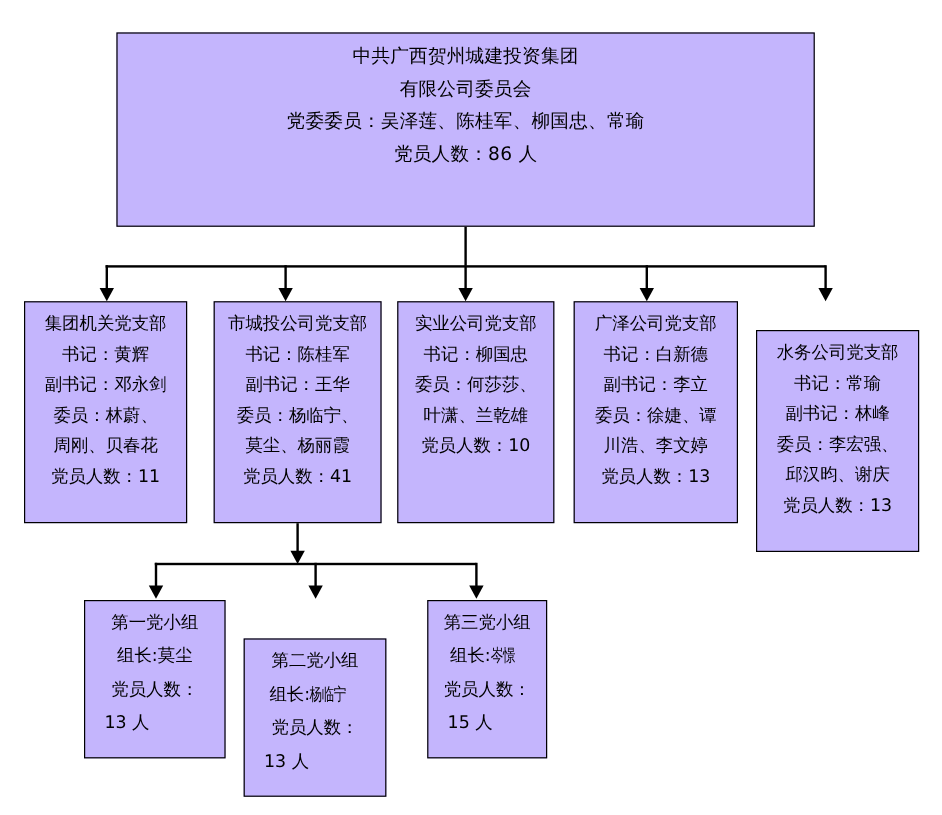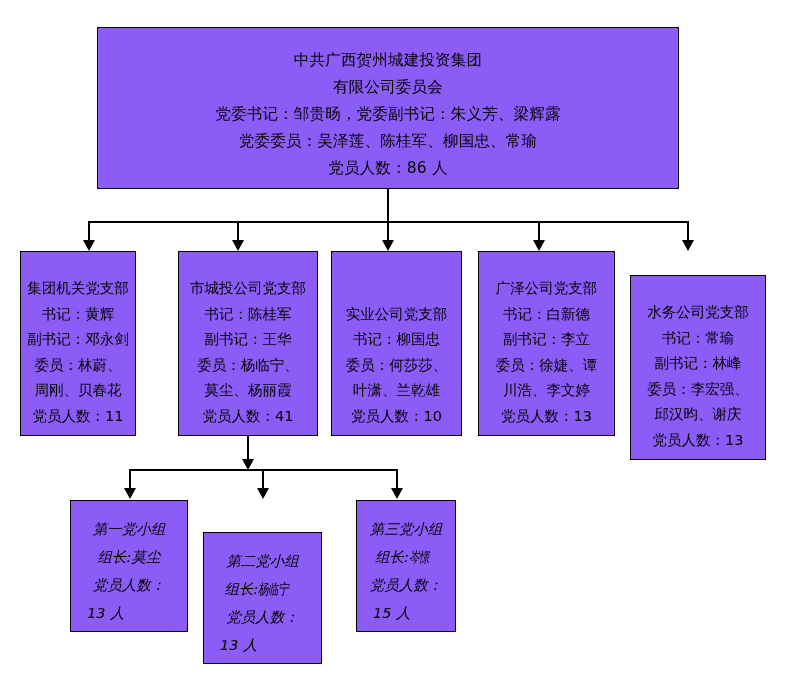--- a/index.html
+++ b/index.html
@@ -18,25 +18,25 @@
     height: 679px;
     background: #ffffff;
     overflow: hidden;
   }
 
   
   .box {
     position: absolute;
     box-sizing: border-box;
     border: 1.4px solid #000000;
-    background: #8b5cf6;
+    background: #c4b5fd;
     display: flex;
     flex-direction: column;
     align-items: center;
-    justify-content: flex-end;
+    justify-content: flex-start;
   }
   .box .line {
     display: block;
     white-space: nowrap;
     text-align: center;
   }
 
   
   #root-box {
     left: 97px;
@@ -54,33 +54,32 @@
   
   .branch-box {
     top: 251px;
     height: 185px;
     padding: 6px 4px;
   }
   .branch-box .line {
     font-size: 14.5px;
     line-height: 25.5px;
   }
-  #branch-0 { left: 20px;  width: 116px; }
+  #branch-0 { left: 20px;  width: 136px; }
   #branch-1 { left: 178px; width: 140px; }
   #branch-2 { left: 331px; width: 131px; }
   #branch-3 { left: 478px; width: 137px; }
   #branch-4 { left: 630px; width: 136px; margin-top: 24px; }
 
   
   .group-box {
     top: 500px;
     height: 132px;
     padding: 4px 6px;
     align-items: flex-start;
-    font-style: italic;
   }
   .group-box .line {
     font-size: 14.5px;
     line-height: 28px;
     width: 100%;
   }
   .group-box .line.ctr  { text-align: center; }
   .group-box .line.left { text-align: left; padding-left: 10px; }
   #group-0 { left: 70px;  width: 118px; }
   #group-1 { left: 203px; width: 119px; margin-top: 32px; }
@@ -115,21 +114,20 @@
   }
 </style>
 </head>
 <body>
 
 <div id="canvas">
 
   <div class="box" id="root-box">
     <span class="line">中共广西贺州城建投资集团</span>
     <span class="line">有限公司委员会</span>
-    <span class="line">党委书记：邹贵旸，党委副书记：朱义芳、梁辉露</span>
     <span class="line">党委委员：吴泽莲、陈桂军、柳国忠、常瑜</span>
     <span class="line">党员人数：86 人</span>
   </div>
 
   <div class="vline" style="left:387px; top:189px; height:32px;"></div>
   <div class="hline" style="left:88px; top:221px; width:600px;"></div>
 
   <div class="vline" style="left:88px; top:221px; height:20px;"></div>
   <div class="arrow" style="left:82.5px; top:240px;"></div>
 

